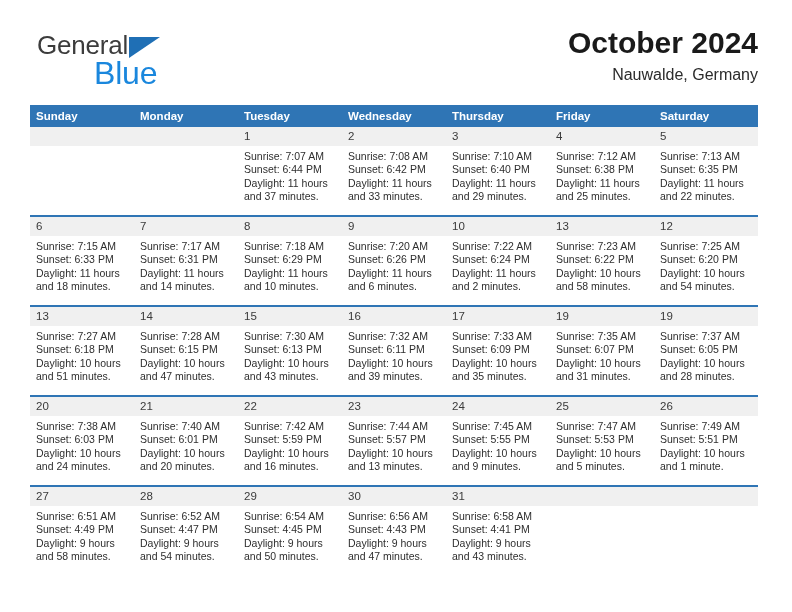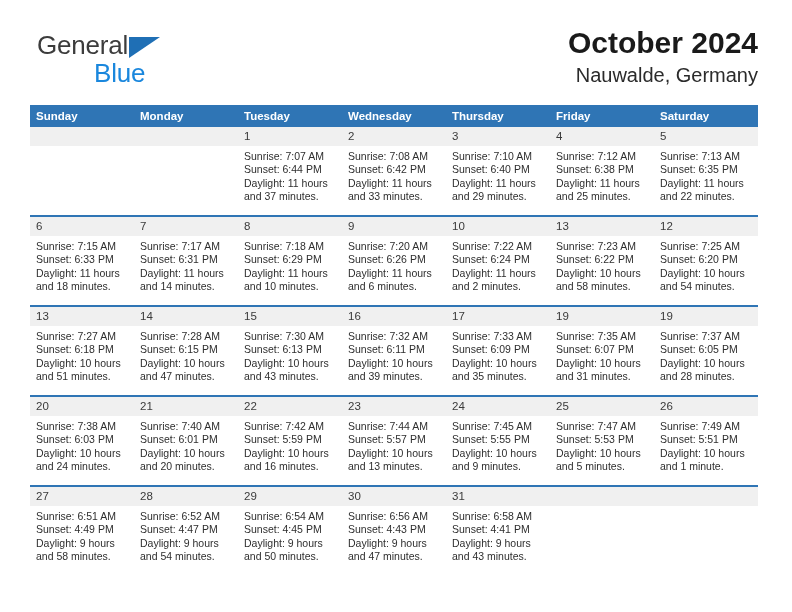--- a/index.html
+++ b/index.html
@@ -50,40 +50,40 @@
     top: 7px;
     width: 0;
     height: 0;
     border-left: 31px solid #1f6fb5;
     border-bottom: 21px solid transparent;
   }
   .logo-blue {
     position: absolute;
     left: 57px;
     top: 28px;
-    font-size: 26px;
+    font-size: 32px;
     color: #1a87dd;
     letter-spacing: -0.2px;
     line-height: 30px;
   }
   .title-block {
     position: absolute;
     right: 0;
     top: 0;
     text-align: right;
   }
   .cal-title {
     font-size: 30px;
     color: #1a1a1a;
     line-height: 38px;
     font-weight: bold;
     margin: 0;
   }
   .cal-subtitle {
-    font-size: 20px;
+    font-size: 16px;
     color: #2b2b2b;
     line-height: 22px;
     margin: 0;
     padding-top: 2px;
   }
 
   
   .calendar {
     position: absolute;
     left: 30px;

